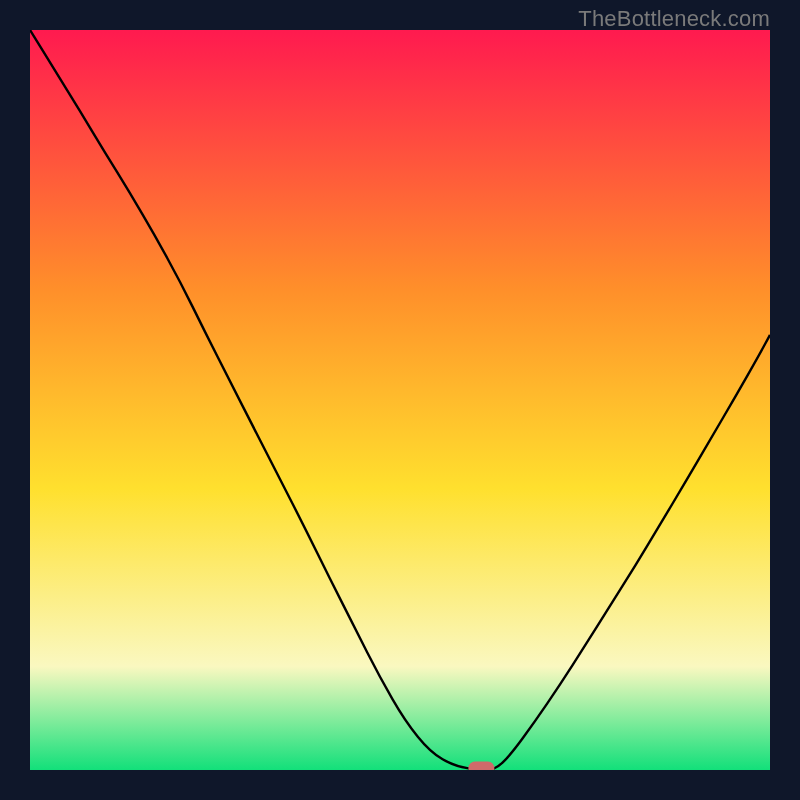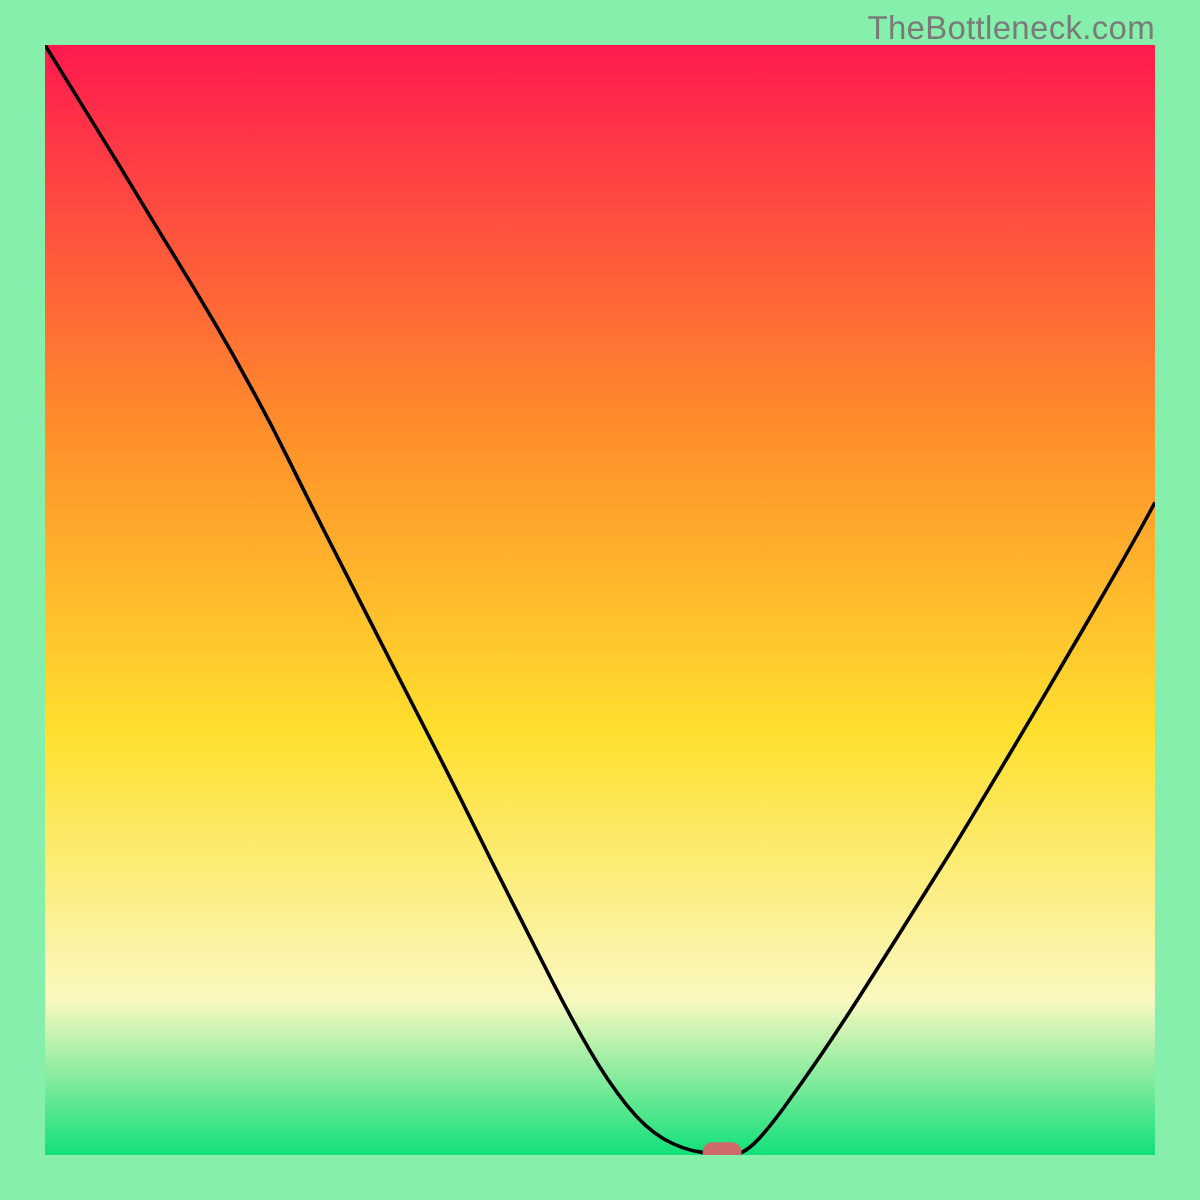--- a/index.html
+++ b/index.html
@@ -7,21 +7,21 @@
     padding: 0;
     width: 800px;
     height: 800px;
     background: #000;
     font-family: Arial, Helvetica, sans-serif;
   }
   .stage {
     position: relative;
     width: 800px;
     height: 800px;
-    background: #86efac;
+    background: #0f172a;
   }
   .plot {
     position: absolute;
     left: 30px;
     top: 30px;
     width: 740px;
     height: 740px;
     overflow: hidden;
   }
   .watermark {

